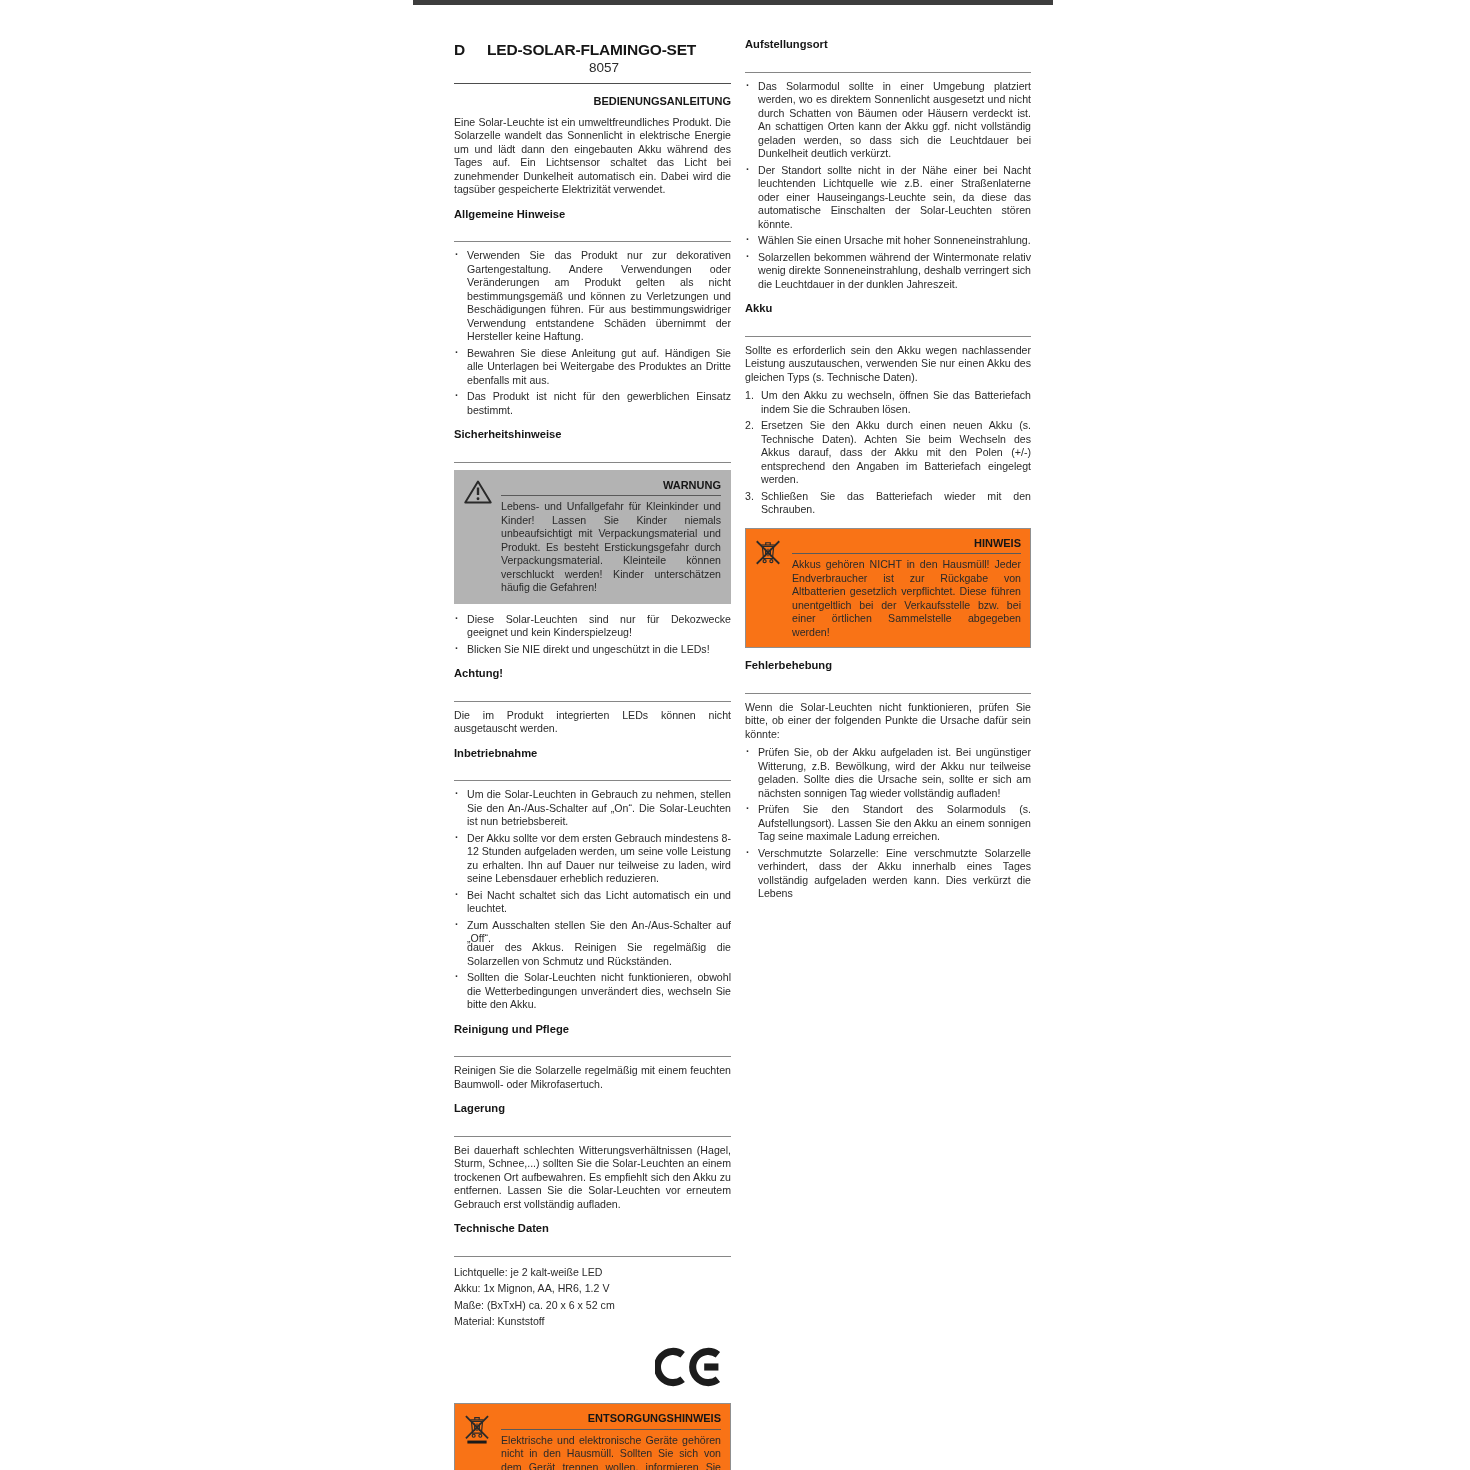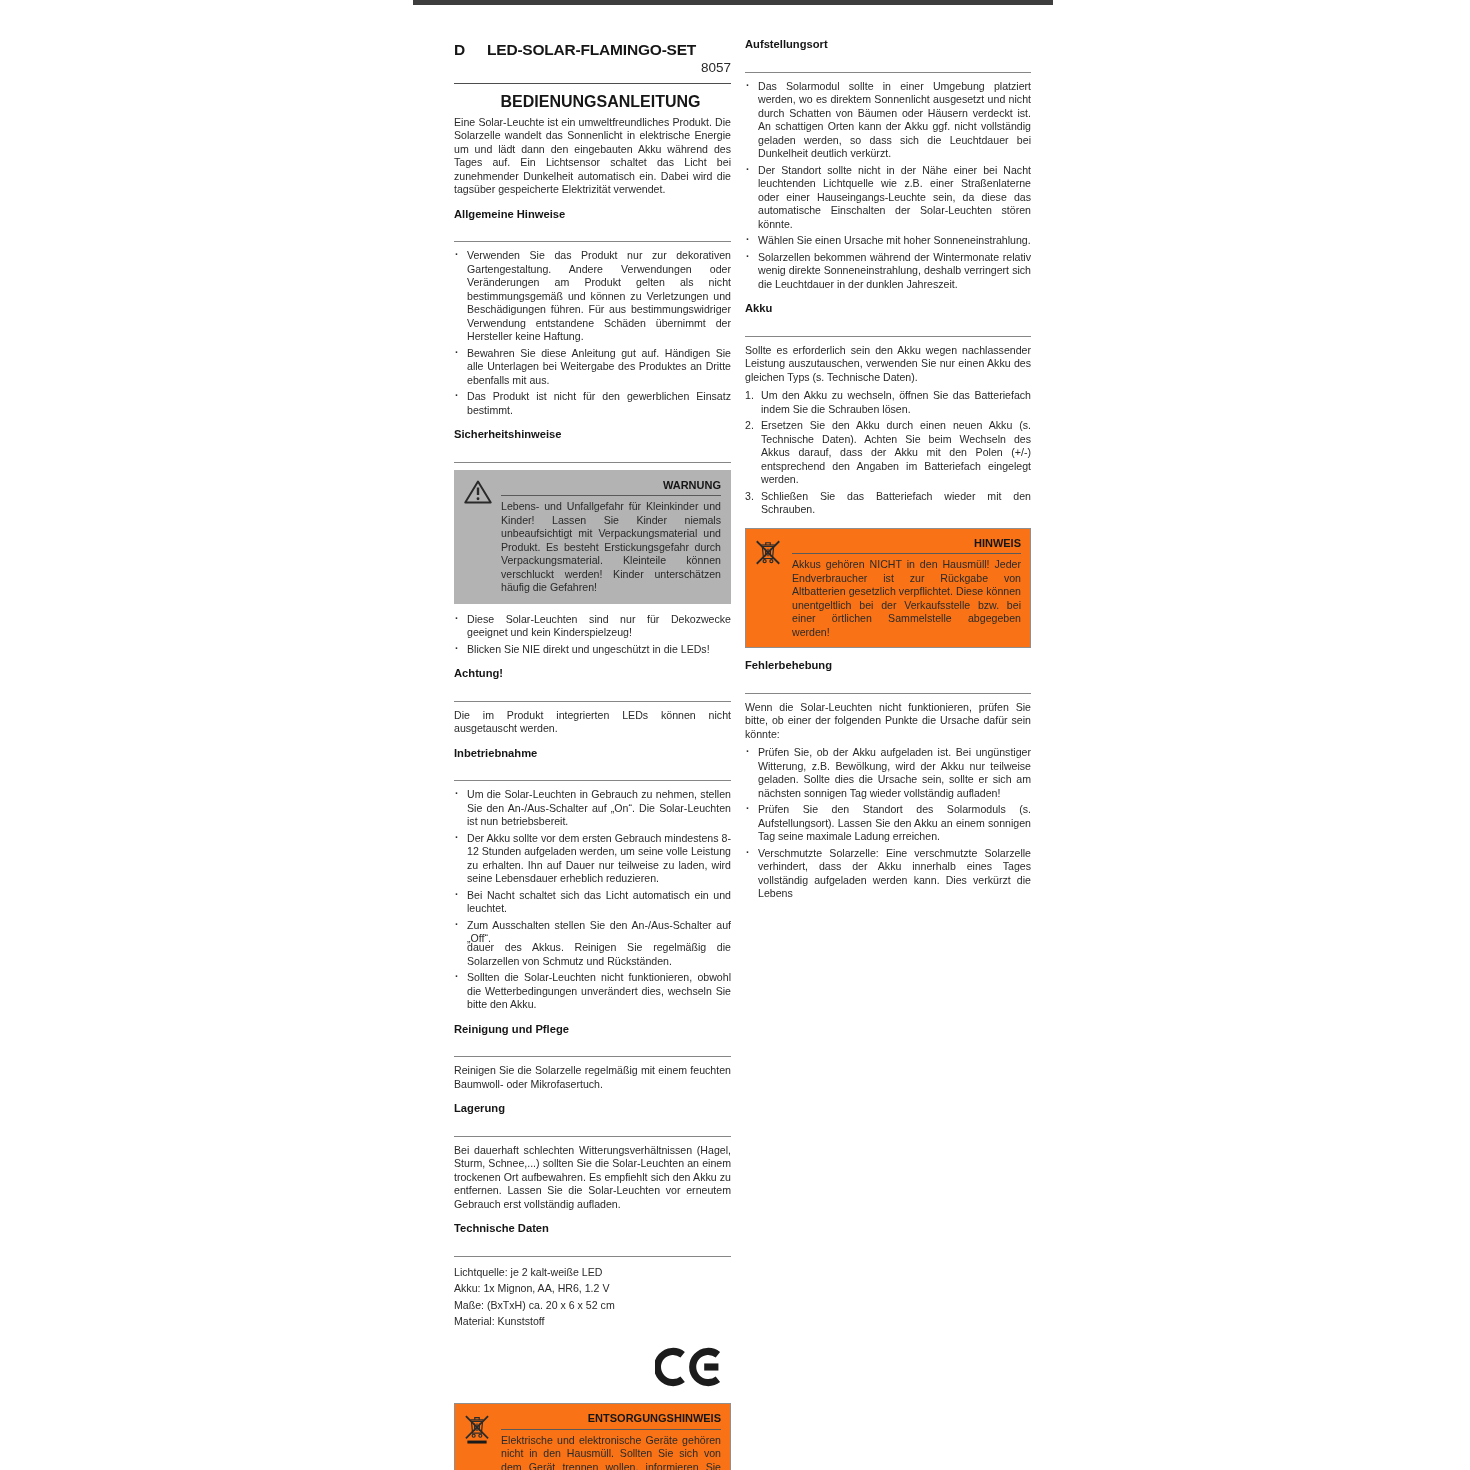--- a/index.html
+++ b/index.html
@@ -9,24 +9,24 @@
     -webkit-font-smoothing:antialiased;
   }
   .topbar{position:absolute;left:413px;top:0;width:640px;height:5px;background:#3d3d3d;}
   .col{position:absolute;font-size:10.6px;line-height:13.5px;text-align:justify;}
   .col-left{left:454px;top:40px;width:277px;}
   .col-right{left:745px;top:38px;width:286px;}
   .col-bottom{left:454px;top:913px;width:277px;margin-top:28px;}
 
   .doc-title-row{display:flex;align-items:baseline;font-weight:bold;font-size:15.5px;line-height:19px;color:#161616;text-align:left;letter-spacing:-0.2px;}
   .doc-title-row .lang{width:33px;flex:0 0 33px;}
-  .doc-model{margin-left:23px;font-size:13.5px;line-height:17px;font-weight:normal;text-align:right;}
+  .doc-model{margin-left:23px;font-size:13.5px;line-height:17px;font-weight:normal;text-align:center;}
   .title-rule{border-bottom:1.5px solid #4d4d4d;margin-top:7px;}
 
-  .h-plain{font-weight:bold;font-size:16px;color:#161616;text-align:center;margin:11px 0 7px 16px;}
+  .h-plain{font-weight:bold;font-size:11px;color:#161616;text-align:right;margin:11px 0 7px 16px;}
   .sec{font-weight:bold;font-size:11.2px;color:#161616;text-align:left;
        border-bottom:1px solid #868686;padding-bottom:20px;margin:11px 0 7px 0;}
   .para{margin:0 0 9px 0;}
   .list{margin:0 0 7px 0;}
   .bullet{position:relative;padding-left:13px;margin:0 0 3px 0;}
   .bullet::before{content:"\00B7";position:absolute;left:1px;top:-1px;font-weight:bold;}
   .step{position:relative;padding-left:16px;margin:0 0 3px 0;}
   .step-num{position:absolute;left:0;top:0;}
   .cont{padding-left:13px;margin:0 0 3px 0;}
 
@@ -139,21 +139,21 @@
           <circle cx="15.5" cy="33.5" r="2"></circle>
           <circle cx="24.5" cy="33.5" r="2"></circle>
         </g>
         <g stroke="#2a2a2a" stroke-width="2.4">
           <line x1="5" y1="7" x2="35" y2="37"></line>
           <line x1="35" y1="7" x2="5" y2="37"></line>
         </g>
       </svg>
     </span>
     <div class="box-title">HINWEIS</div>
-    <div>Akkus gehören NICHT in den Hausmüll! Jeder Endverbraucher ist zur Rückgabe von Altbatterien gesetzlich verpflichtet. Diese können unentgeltlich bei der Verkaufsstelle bzw. bei einer örtlichen Sammelstelle abgegeben werden!</div>
+    <div>Akkus gehören NICHT in den Hausmüll! Jeder Endverbraucher ist zur Rückgabe von Altbatterien gesetzlich verpflichtet. Diese führen unentgeltlich bei der Verkaufsstelle bzw. bei einer örtlichen Sammelstelle abgegeben werden!</div>
   </div>
 
   <div class="sec">Fehlerbehebung</div>
   <p class="para" style="margin-bottom:5px;">Wenn die Solar-Leuchten nicht funktionieren, prüfen Sie bitte, ob einer der folgenden Punkte die Ursache dafür sein könnte:</p>
   <div class="list">
     <p class="bullet">Prüfen Sie, ob der Akku aufgeladen ist. Bei ungünstiger Witterung, z.B. Bewölkung, wird der Akku nur teilweise geladen. Sollte dies die Ursache sein, sollte er sich am nächsten sonnigen Tag wieder vollständig aufladen!</p>
     <p class="bullet">Prüfen Sie den Standort des Solarmoduls (s. Aufstellungsort). Lassen Sie den Akku an einem sonnigen Tag seine maximale Ladung erreichen.</p>
     <p class="bullet">Verschmutzte Solarzelle: Eine verschmutzte Solarzelle verhindert, dass der Akku innerhalb eines Tages vollständig aufgeladen werden kann. Dies verkürzt die Lebens</p>
   </div>
 </div>

